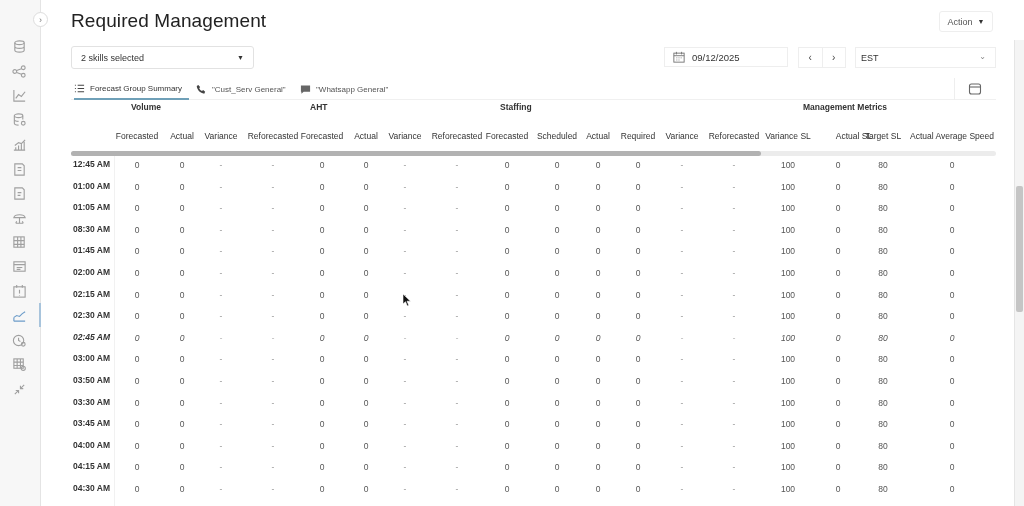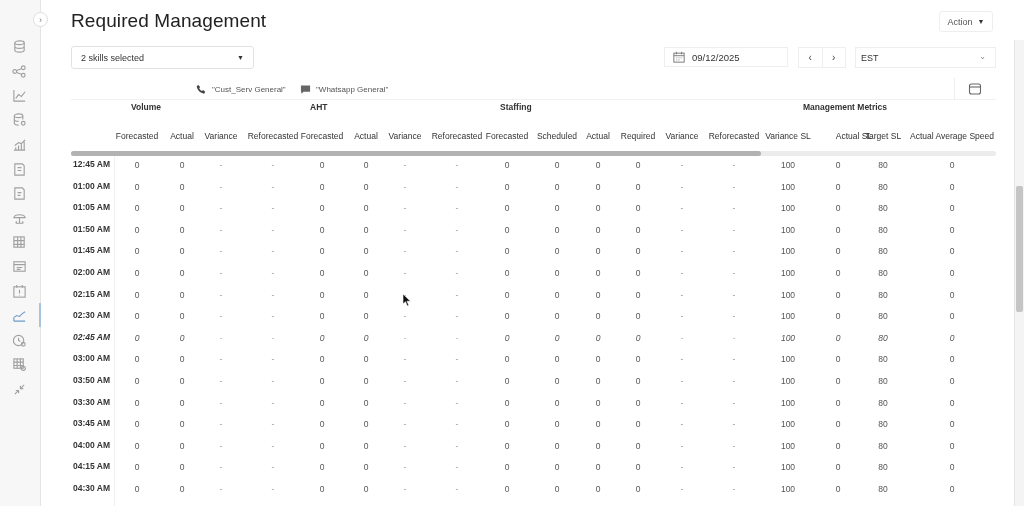--- a/index.html
+++ b/index.html
@@ -175,20 +175,26 @@
 <div class="nav-arrows">
   <div>‹</div>
   <div>›</div>
 </div>
 <div class="tz-select">
   <span>EST</span>
   <span class="chev">⌄</span>
 </div>
 
 <div class="tabs-bar">
+  <div class="tab active" style="left:3px; width:115px;">
+    <svg viewBox="0 0 12 12" stroke="#444" stroke-width="1.1" fill="none">
+        <path d="M1 2.5h1M1 6h1M1 9.5h1M4 2.5h7M4 6h7M4 9.5h7"></path>
+      </svg>
+    <span>Forecast Group Summary</span>
+  </div>
   <div class="tab" style="left:125px;">
     <svg viewBox="0 0 12 12" fill="#444">
         <path d="M2.5 1l2 2.2-1 1.3c.6 1.4 1.6 2.4 3 3l1.3-1 2.2 2-1 2c-4.5-.4-7.8-3.7-8.2-8.2z"></path>
       </svg>
     <span>"Cust_Serv General"</span>
   </div>
   <div class="tab" style="left:229px;">
     <svg viewBox="0 0 12 12" fill="#666">
         <path d="M1 1.5h10v7H4l-2.5 2v-2H1z"></path>
       </svg>
@@ -288,21 +294,21 @@
       <div class="cell" style="left: 527px;">0</div>
       <div class="cell" style="left: 567px;">0</div>
       <div class="cell dash" style="left: 611px;">-</div>
       <div class="cell dash" style="left: 663px;">-</div>
       <div class="cell" style="left: 717px;">100</div>
       <div class="cell" style="left: 767px;">0</div>
       <div class="cell" style="left: 812px;">80</div>
       <div class="cell" style="left: 881px;">0</div>
     </div>
     <div class="row" style="top: 223.8px;">
-      <div class="row-time">01:50 AM</div>
+      <div class="row-time">08:30 AM</div>
       <div class="cell" style="left: 66px;">0</div>
       <div class="cell" style="left: 111px;">0</div>
       <div class="cell dash" style="left: 150px;">-</div>
       <div class="cell dash" style="left: 202px;">-</div>
       <div class="cell" style="left: 251px;">0</div>
       <div class="cell" style="left: 295px;">0</div>
       <div class="cell dash" style="left: 334px;">-</div>
       <div class="cell dash" style="left: 386px;">-</div>
       <div class="cell" style="left: 436px;">0</div>
       <div class="cell" style="left: 486px;">0</div>

